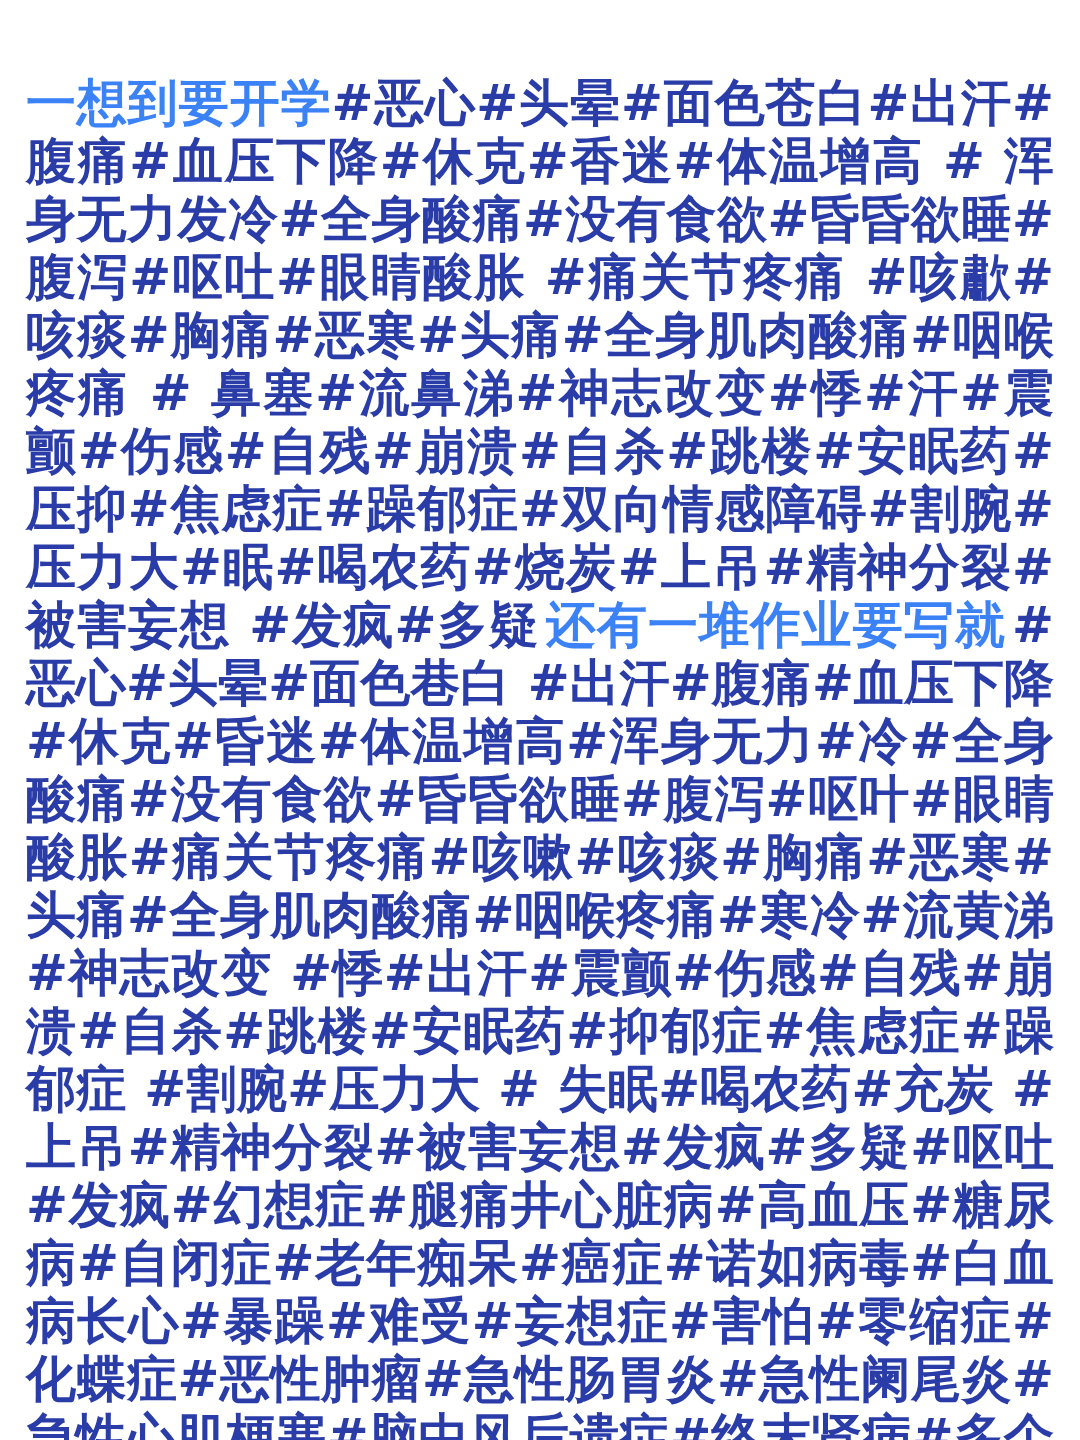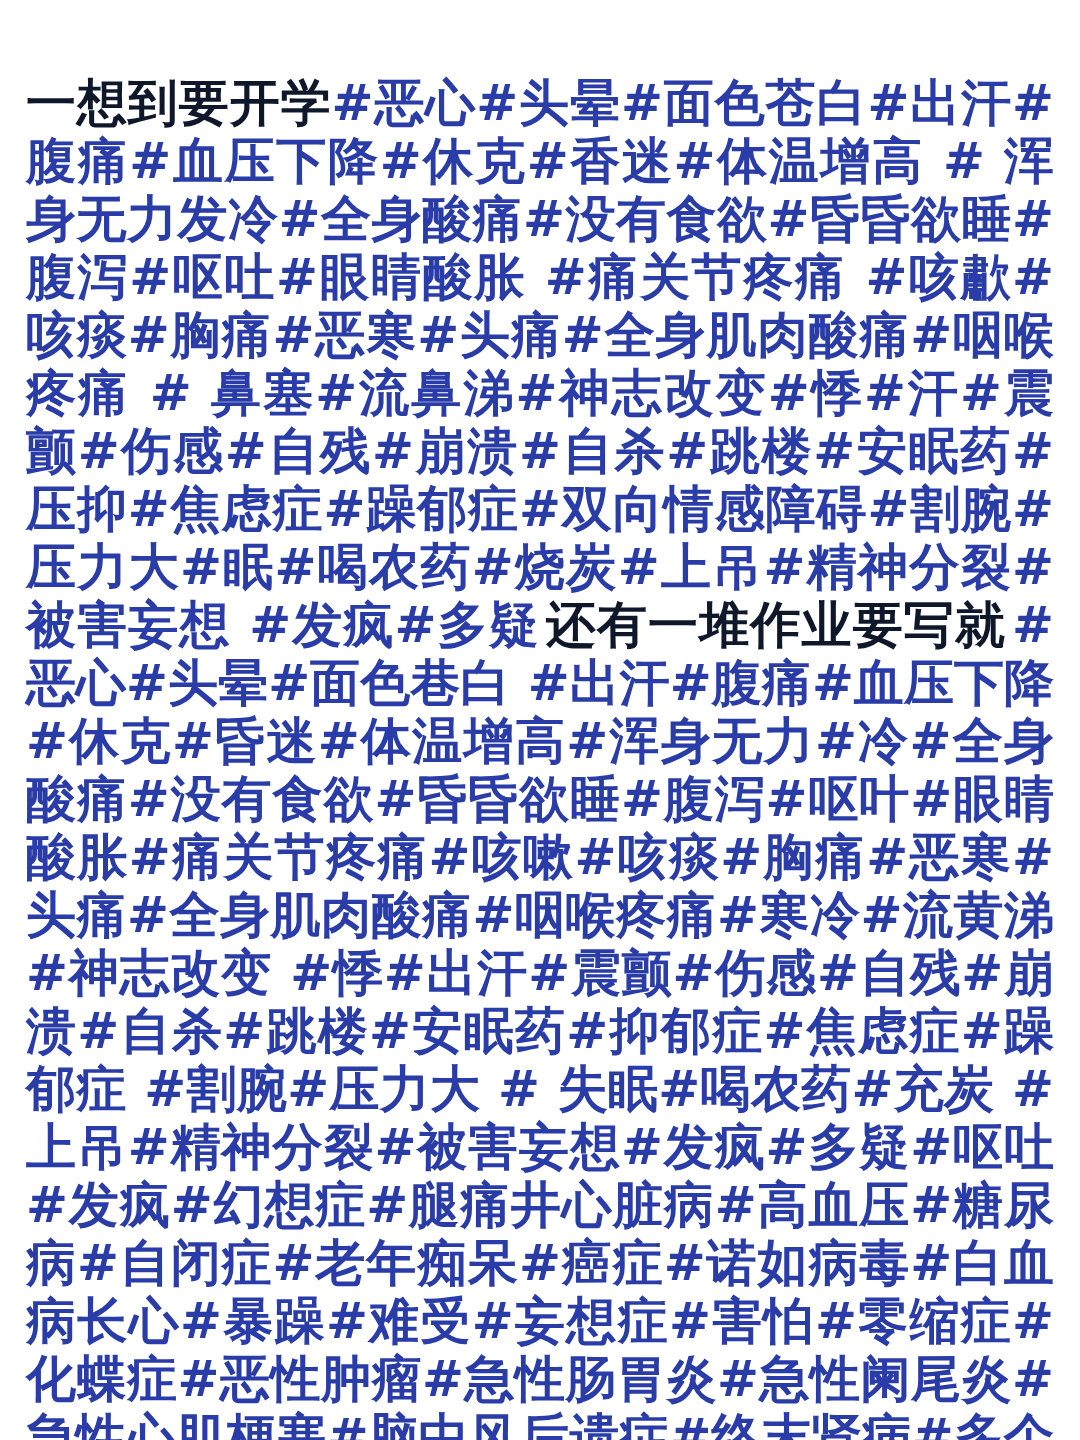--- a/index.html
+++ b/index.html
@@ -27,21 +27,21 @@
     line-height: 58px;
     font-weight: 700;
     color: #2a3ca8;
     text-align: justify;
     text-justify: inter-character;
     letter-spacing: 0px;
     word-break: break-all;
   }
   .text-block .lead,
   .text-block .mid {
-    color: #0f172a;
+    color: #3b82f6;
   }
   .text-block .mid {
     padding: 0 6px;
   }
 </style>
 </head>
 <body>
 
 <div id="page">
   <div class="text-block"><span class="lead">一想到要开学</span><span class="blue">#恶心#头晕#面色苍白#出汗#腹痛#血压下降#休克#香迷#体温增高 # 浑身无力发冷#全身酸痛#没有食欲#昏昏欲睡#腹泻#呕吐#眼睛酸胀 #痛关节疼痛 #咳歗#咳痰#胸痛#恶寒#头痛#全身肌肉酸痛#咽喉疼痛 # 鼻塞#流鼻涕#神志改变#悸#汗#震颤#伤感#自残#崩溃#自杀#跳楼#安眠药#压抑#焦虑症#躁郁症#双向情感障碍#割腕#压力大#眠#喝农药#烧炭#上吊#精神分裂#被害妄想 #发疯#多疑</span><span class="mid">还有一堆作业要写就</span><span class="blue">#恶心#头晕#面色巷白 #出汗#腹痛#血压下降#休克#昏迷#体温增高#浑身无力#冷#全身酸痛#没有食欲#昏昏欲睡#腹泻#呕叶#眼睛酸胀#痛关节疼痛#咳嗽#咳痰#胸痛#恶寒#头痛#全身肌肉酸痛#咽喉疼痛#寒冷#流黄涕#神志改变 #悸#出汗#震颤#伤感#自残#崩溃#自杀#跳楼#安眠药#抑郁症#焦虑症#躁郁症 #割腕#压力大 # 失眠#喝农药#充炭 # 上吊#精神分裂#被害妄想#发疯#多疑#呕吐#发疯#幻想症#腿痛井心脏病#高血压#糖尿病#自闭症#老年痴呆#癌症#诺如病毒#白血病长心#暴躁#难受#妄想症#害怕#零缩症#化蝶症#恶性肿瘤#急性肠胃炎#急性阑尾炎#急性心肌梗塞#脑中风后遗症#终末肾病#多个肢体残缺#慢性肝功能衰</span></div>

